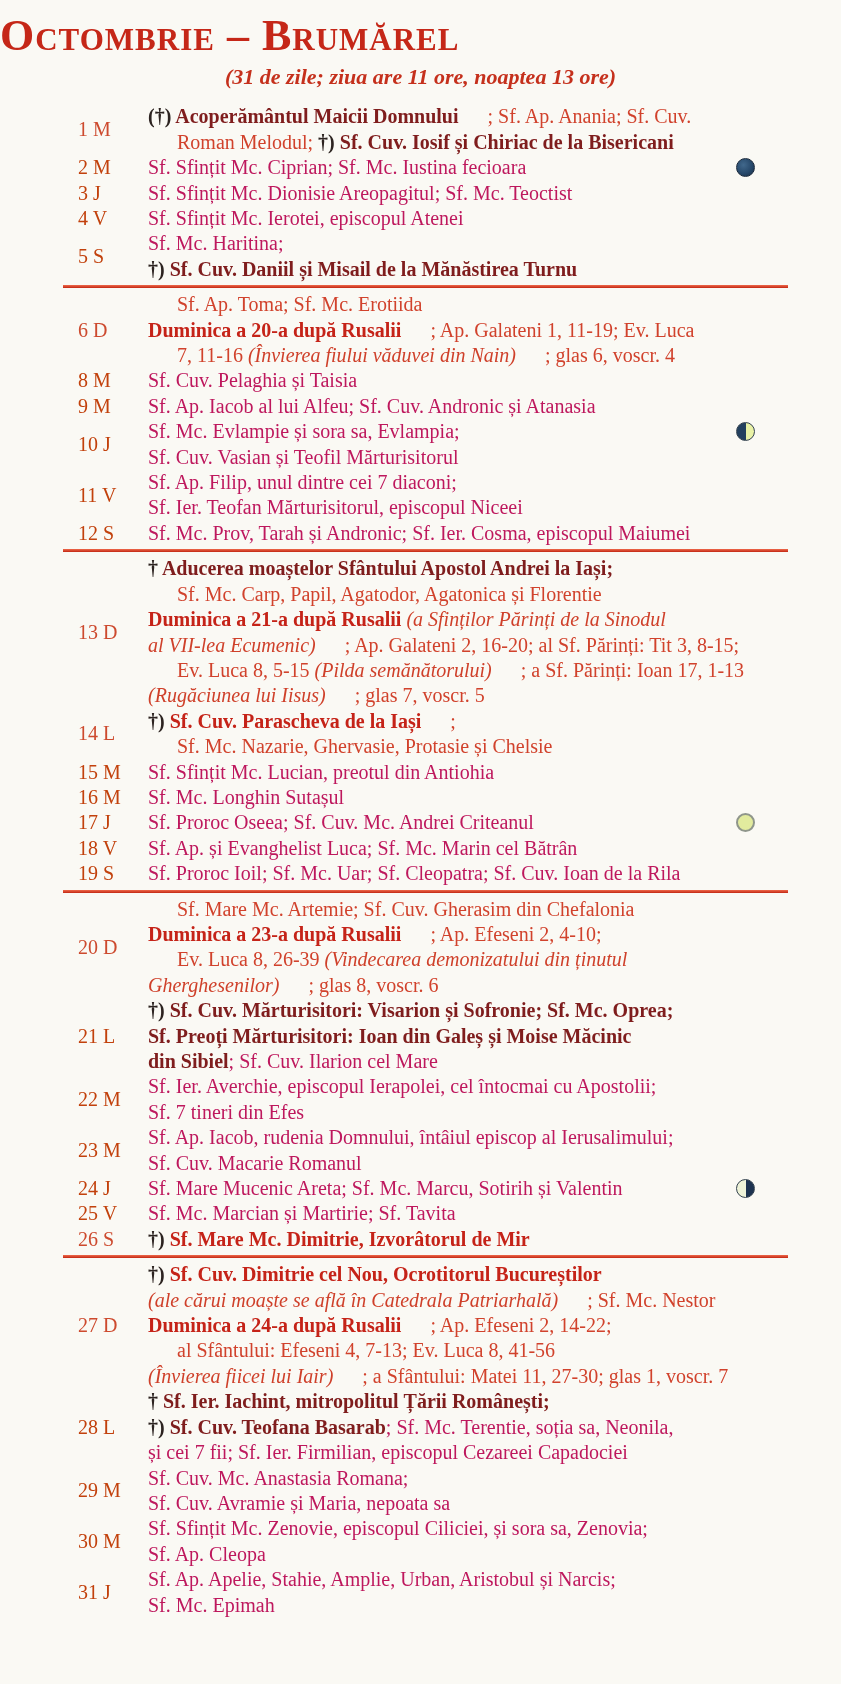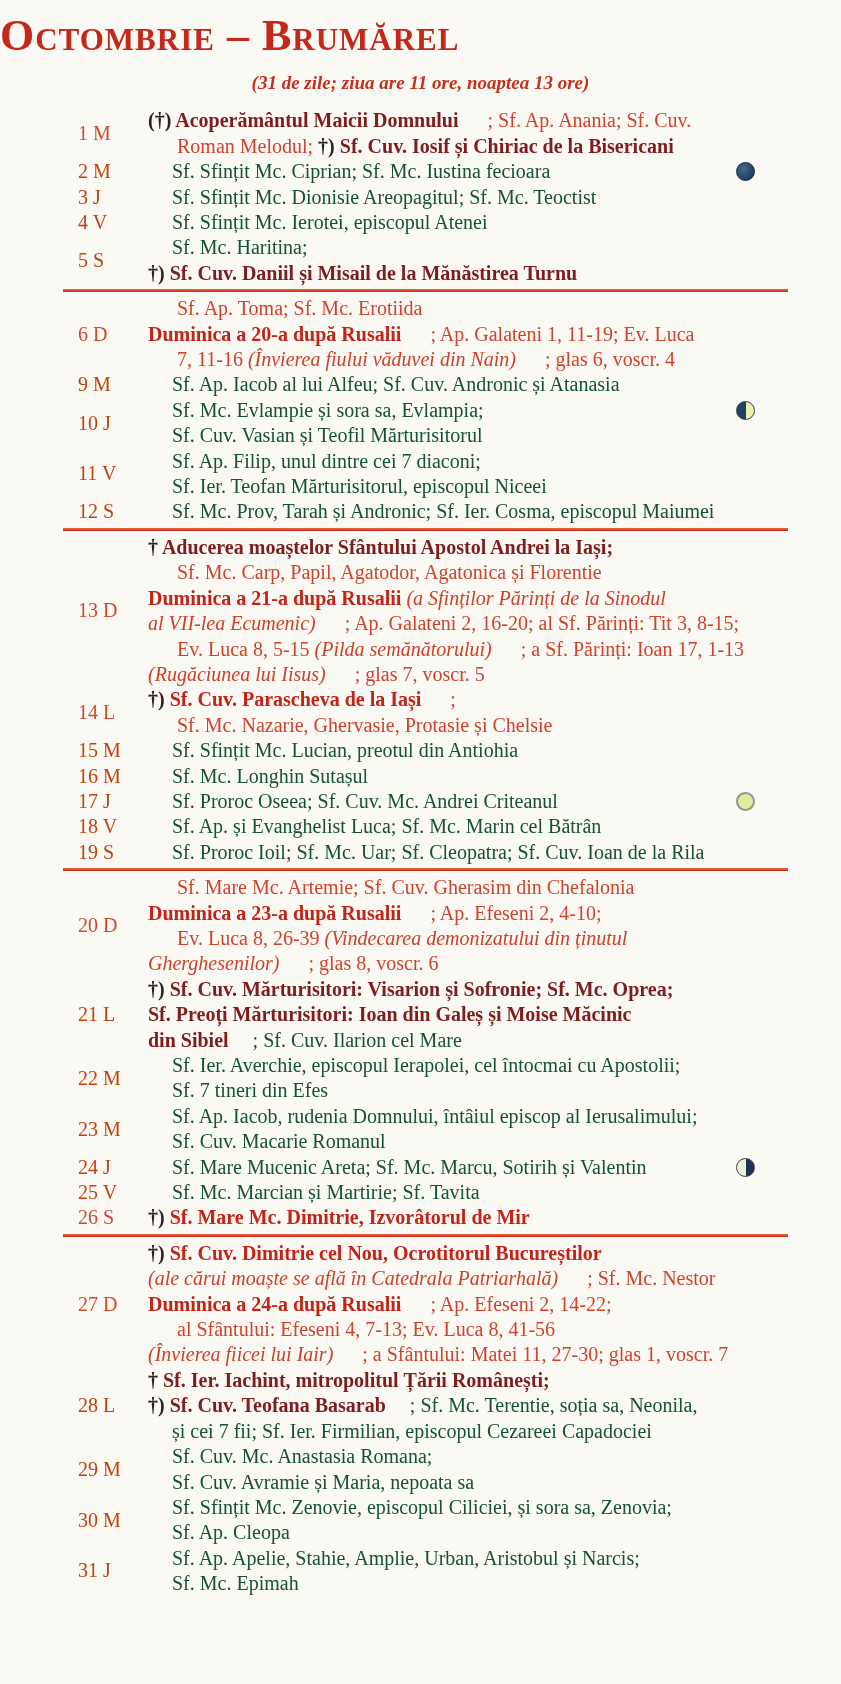--- a/index.html
+++ b/index.html
@@ -17,23 +17,23 @@
     font-size:44px;
     letter-spacing:1px;
     color:#c52718;
     padding-top:12px;
     line-height:1.1;
   }
   .subtitle{
     text-align:center;
     font-style:italic;
     font-weight:700;
-    font-size:19px;
+    font-size:22px;
     color:#c5301c;
-    margin-top:12px;
+    margin-top:4px;
   }
   .days{
     position:relative;
     margin-top:14px;
     padding:0 53px 0 78px;
   }
   .day-row{
     position:relative;
     display:flex;
     align-items:center;
@@ -45,21 +45,21 @@
     color:#c2410c;
     white-space:nowrap;
   }
   .day-label.red-label{color:#cd4a2e;}
   .day-lines{flex:1 1 auto;min-width:0;}
   .feast-line{
     font-size:20px;
     line-height:25.4px;
     white-space:nowrap;
   }
-  .seg-k{color:#14532d;margin-left:24px;}
+  .seg-k{color:#be185d;}
   .seg-x{color:#2c2320;font-weight:700;}
   .seg-b{color:#7f1d1d;font-weight:700;}
   .seg-r{color:#d1422c;margin-left:29px;}
   .seg-rb{color:#c52318;font-weight:700;}
   .seg-ri{color:#cf402a;font-style:italic;}
   .rule{
     height:3px;
     background:linear-gradient(#ef6a4c,#c22712);
     margin:3px 0 4px -15px;
     width:calc(100% + 15px);
@@ -133,20 +133,26 @@
       <div class="rule"></div>
       <div class="day-row">
         <div class="day-label red-label">6 D</div>
         <div class="day-lines">
           <div class="feast-line"><span class="seg seg-r">Sf. Ap. Toma; Sf. Mc. Erotiida</span></div>
           <div class="feast-line"><span class="seg seg-rb">Duminica a 20-a după Rusalii</span><span class="seg seg-r">; Ap. Galateni 1, 11-19; Ev. Luca</span></div>
           <div class="feast-line"><span class="seg seg-r">7, 11-16 </span><span class="seg seg-ri">(Învierea fiului văduvei din Nain)</span><span class="seg seg-r">; glas 6, voscr. 4</span></div>
         </div>
       </div>
       <div class="day-row">
+        <div class="day-label">8 M</div>
+        <div class="day-lines">
+          <div class="feast-line"><span class="seg seg-k">Sf. Cuv. Pelaghia și Taisia</span></div>
+        </div>
+      </div>
+      <div class="day-row">
         <div class="day-label">9 M</div>
         <div class="day-lines">
           <div class="feast-line"><span class="seg seg-k">Sf. Ap. Iacob al lui Alfeu; Sf. Cuv. Andronic și Atanasia</span></div>
         </div>
       </div>
       <div class="day-row">
         <div class="day-label">10 J</div>
         <div class="day-lines">
           <div class="feast-line"><span class="seg seg-k">Sf. Mc. Evlampie și sora sa, Evlampia;</span></div>
           <div class="feast-line"><span class="seg seg-k">Sf. Cuv. Vasian și Teofil Mărturisitorul</span></div>

